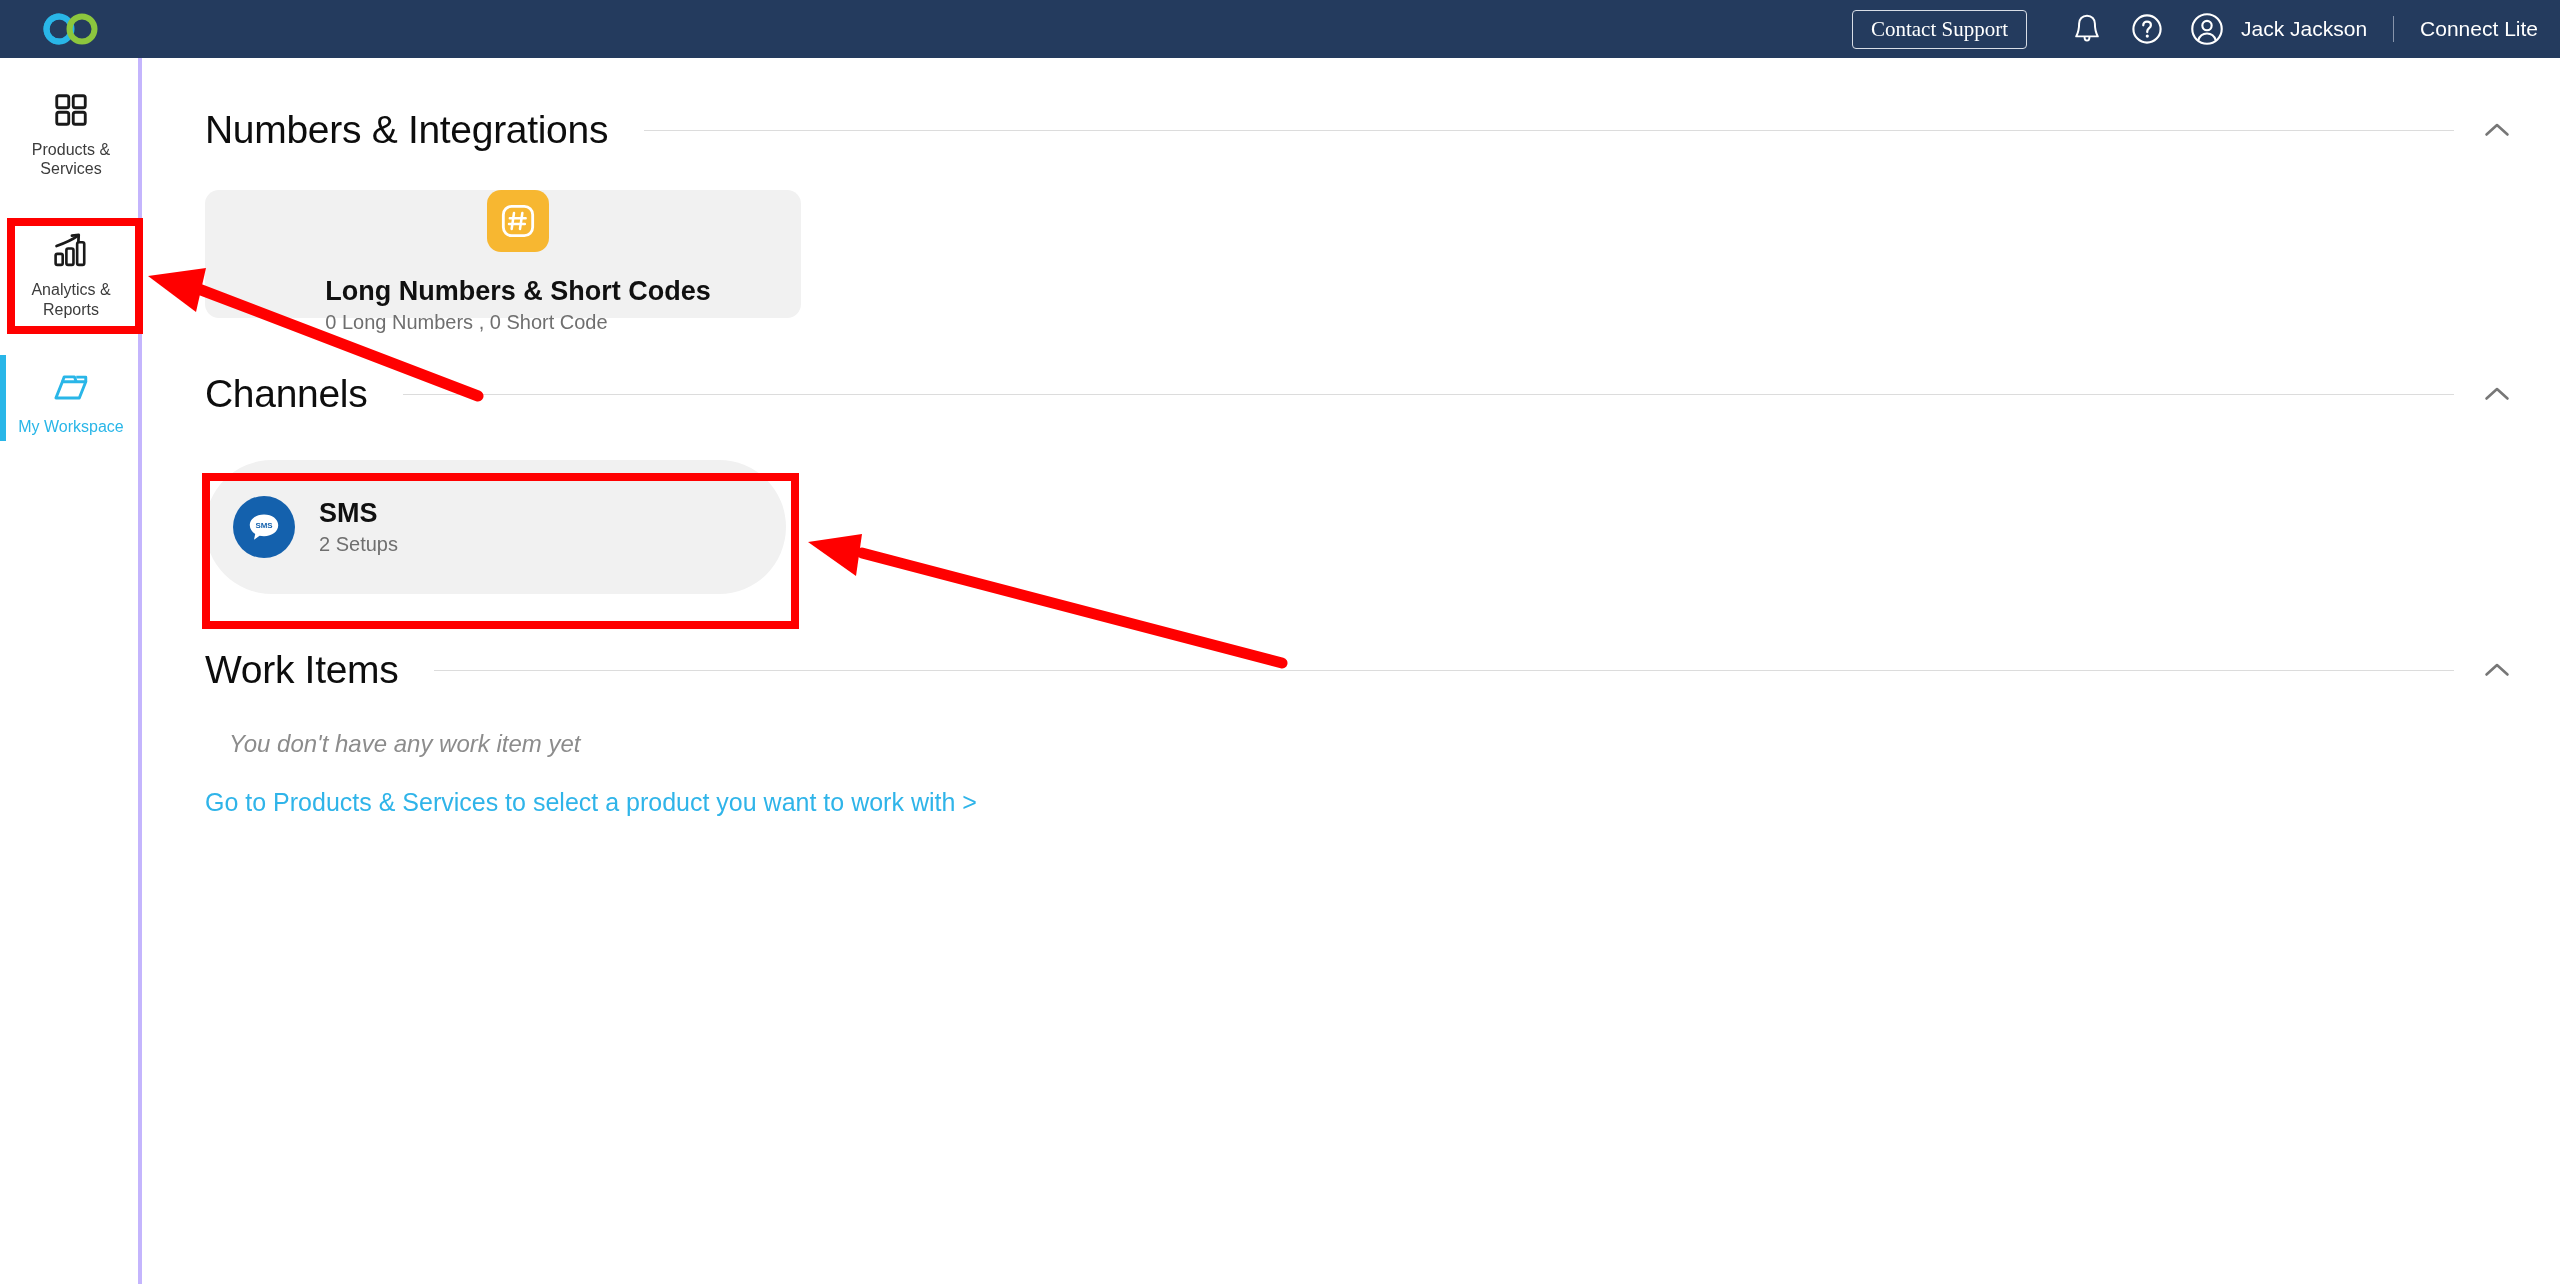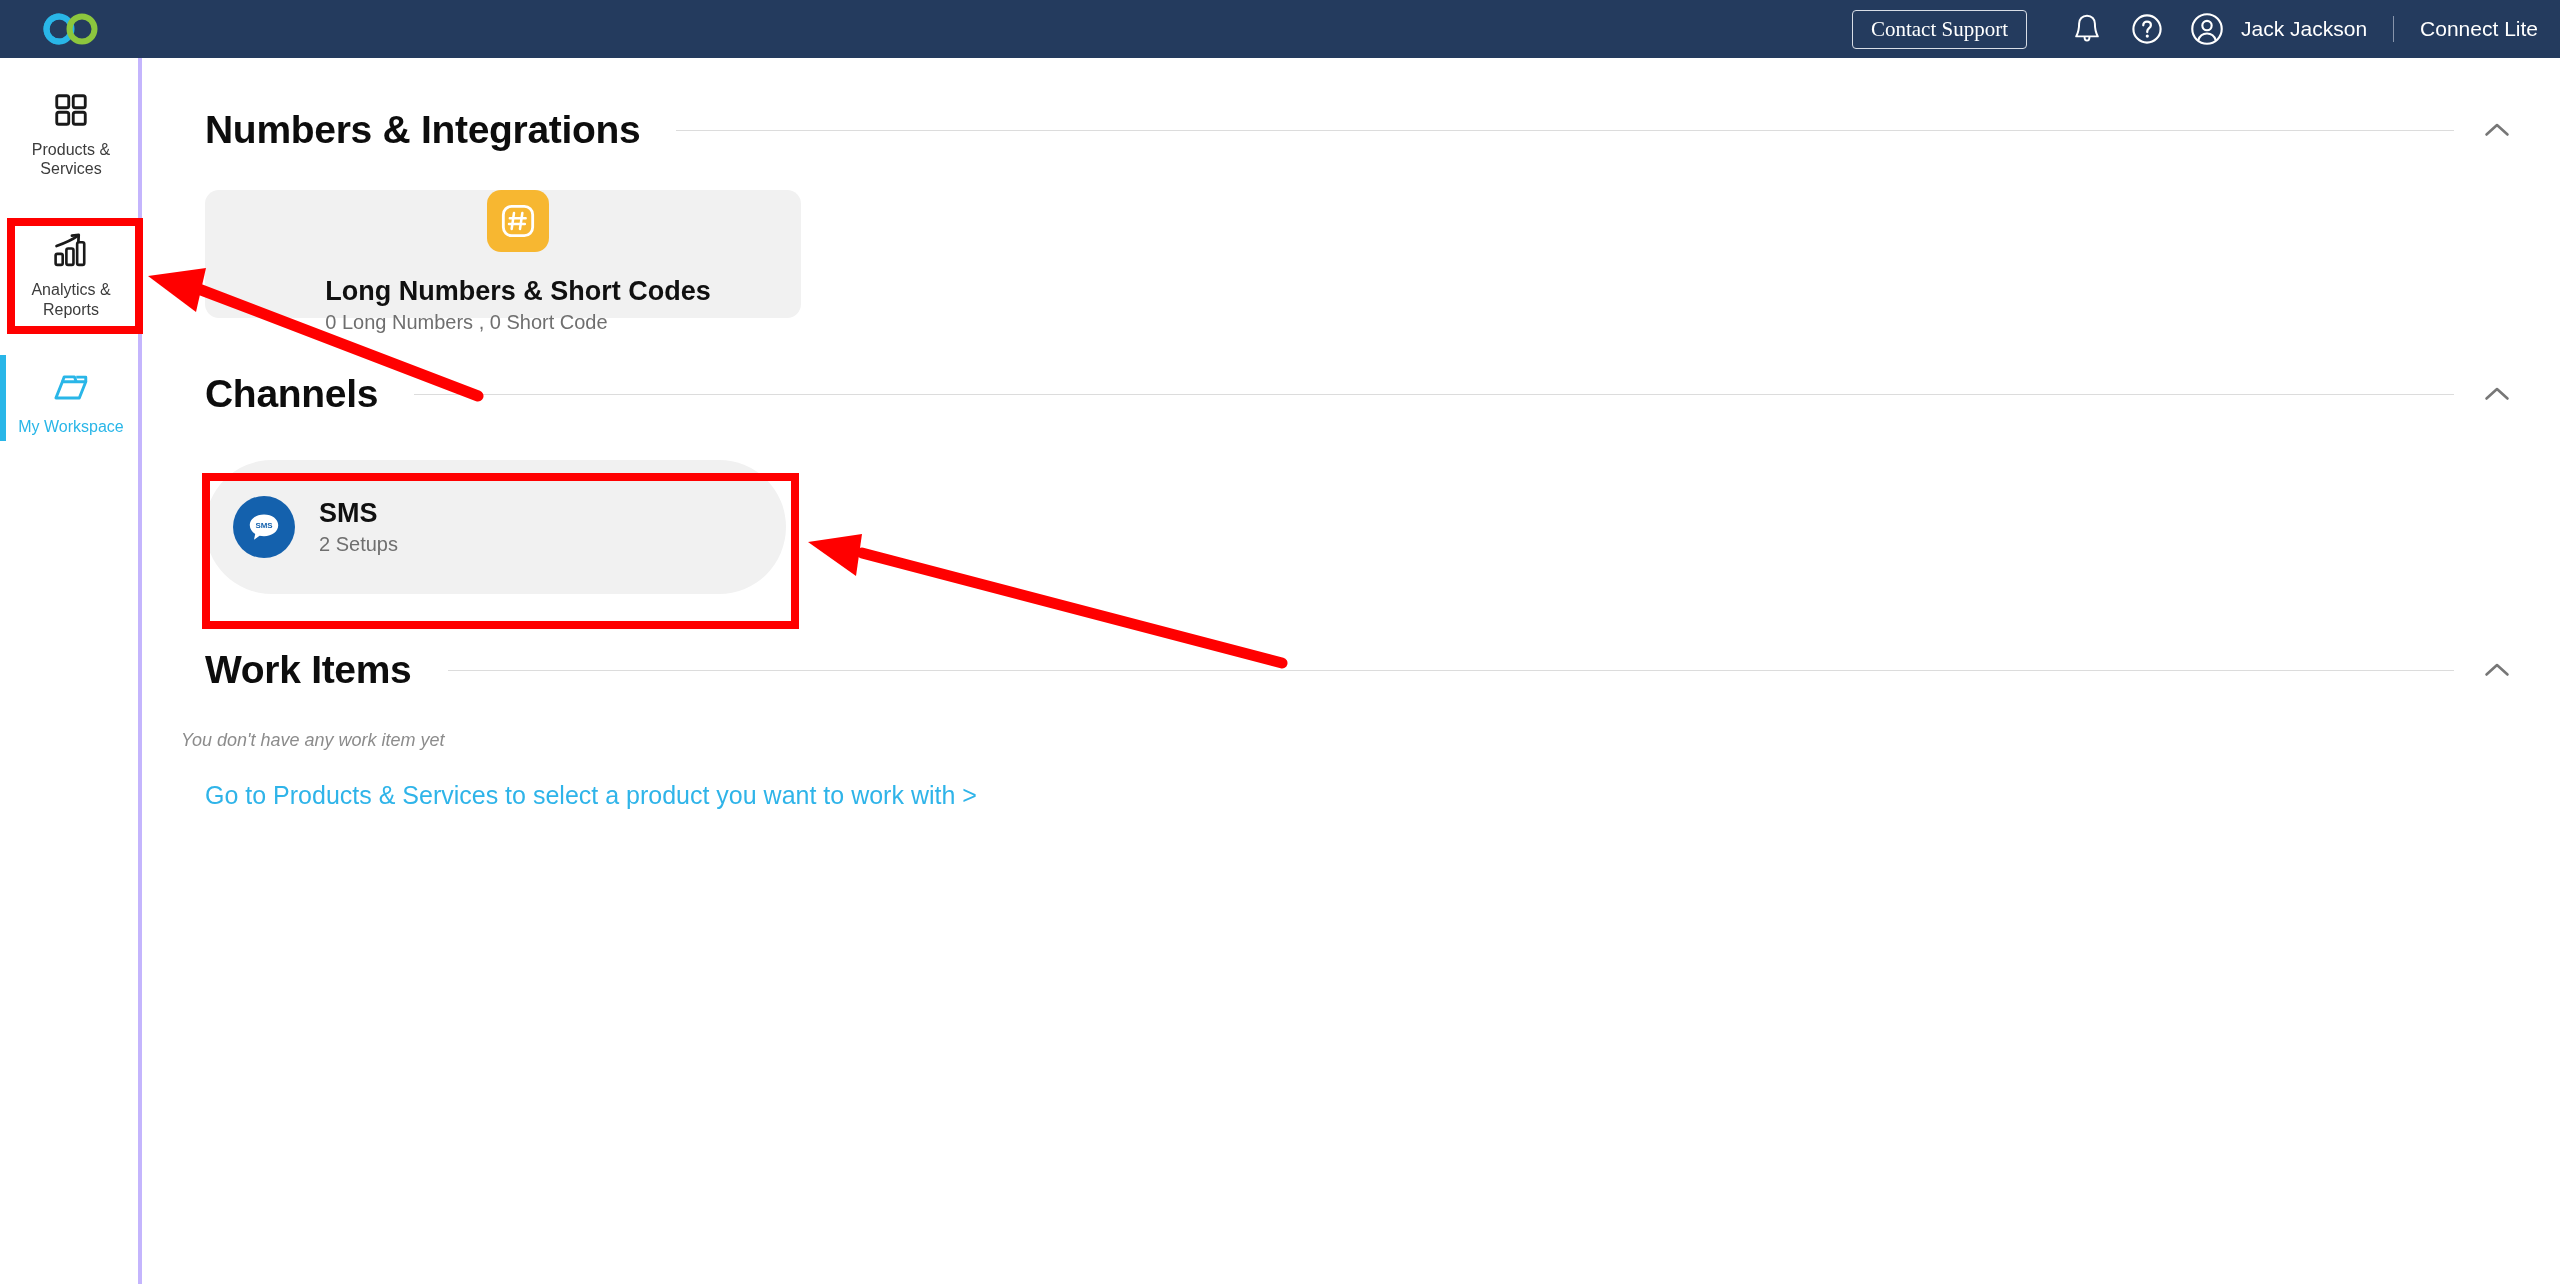--- a/index.html
+++ b/index.html
@@ -92,21 +92,21 @@
     width: 2417px; height: 1226px;
     background: #ffffff;
     padding: 0;
   }
   .section { position: relative; }
   .section-head {
     display: flex; align-items: center;
     padding-left: 62px; padding-right: 48px;
   }
   .section-title {
-    font-size: 39px; font-weight: bold; color: #0d0d0d;
+    font-size: 39px; font-weight: normal; color: #0d0d0d;
     white-space: nowrap; letter-spacing: -0.3px;
   }
   .section-rule {
     flex: 1 1 auto; height: 1px; background: #dcdcdc;
     margin: 0 0 0 36px;
   }
   .chev {
     margin-left: 28px; cursor: pointer;
     display: flex; align-items: center; justify-content: center;
     width: 30px; height: 30px;
@@ -146,22 +146,23 @@
     cursor: pointer;
   }
   .sms-badge {
     width: 62px; height: 62px; border-radius: 50%;
     background: #1461ad;
     display: flex; align-items: center; justify-content: center;
     flex: 0 0 auto;
   }
 
   .empty-note {
-    font-size: 18px; color: #8c8c8c; font-style: italic;
-    padding-left: 38px;
+    font-size: 24px; color: #8c8c8c; font-style: italic;
+    padding-left: 58px;
+    margin-left: 28px;
   }
   .cta-link {
     font-size: 25px; color: #2fb4e9; text-decoration: none;
     padding-left: 62px; display: inline-block; cursor: pointer;
     white-space: nowrap;
   }
 
   
   .overlay {
     position: absolute; top: 0; left: 0;

